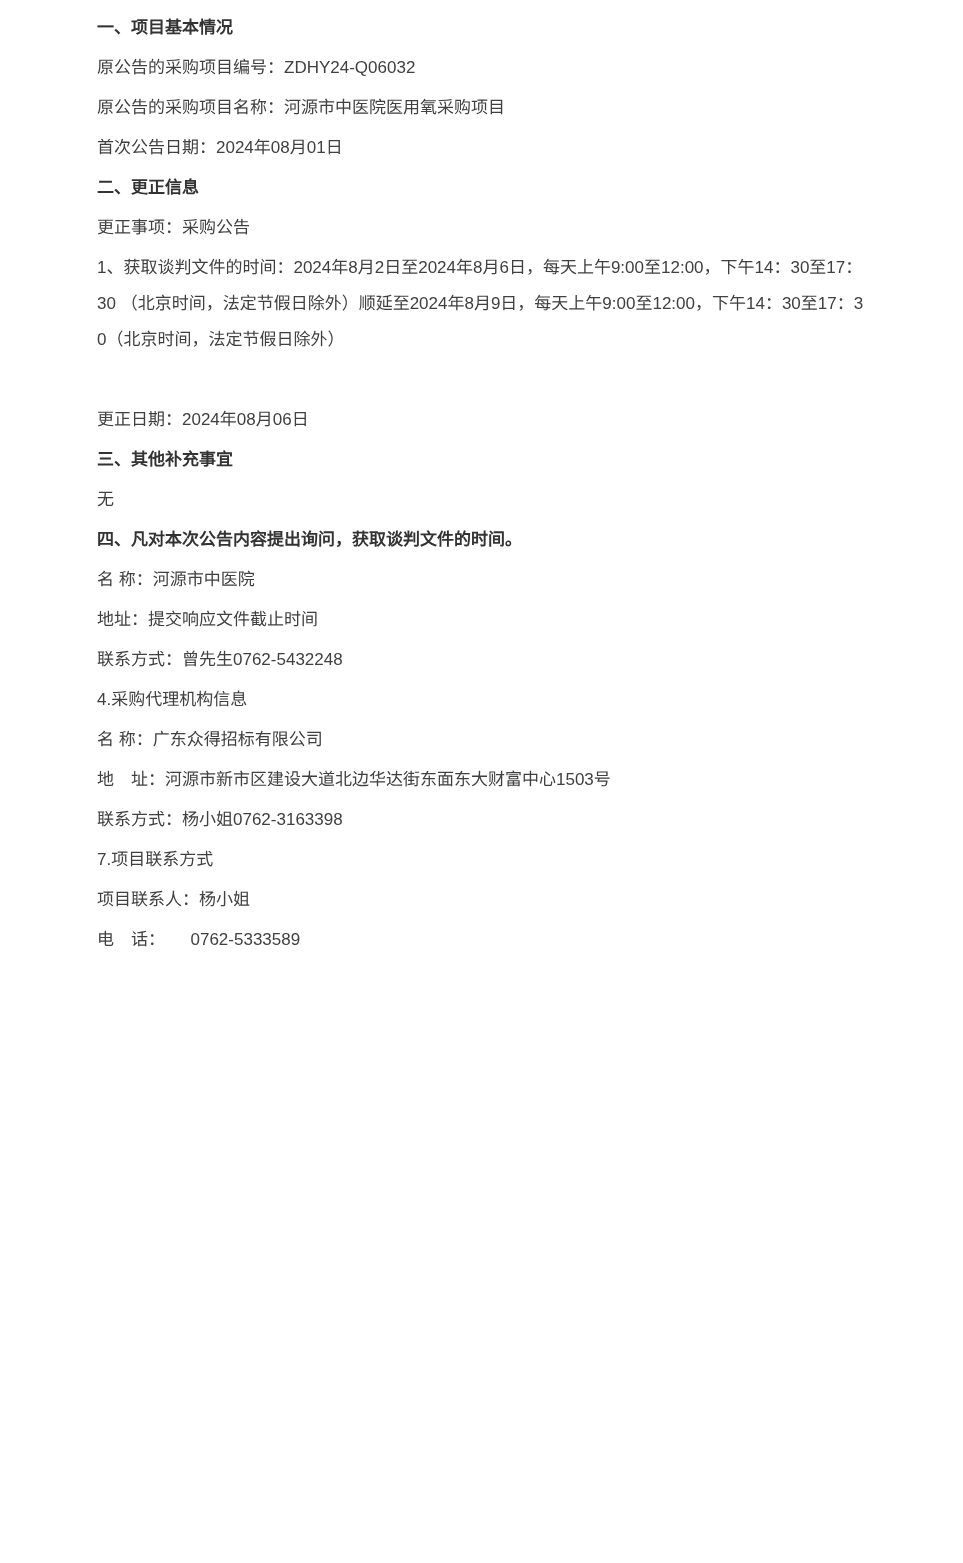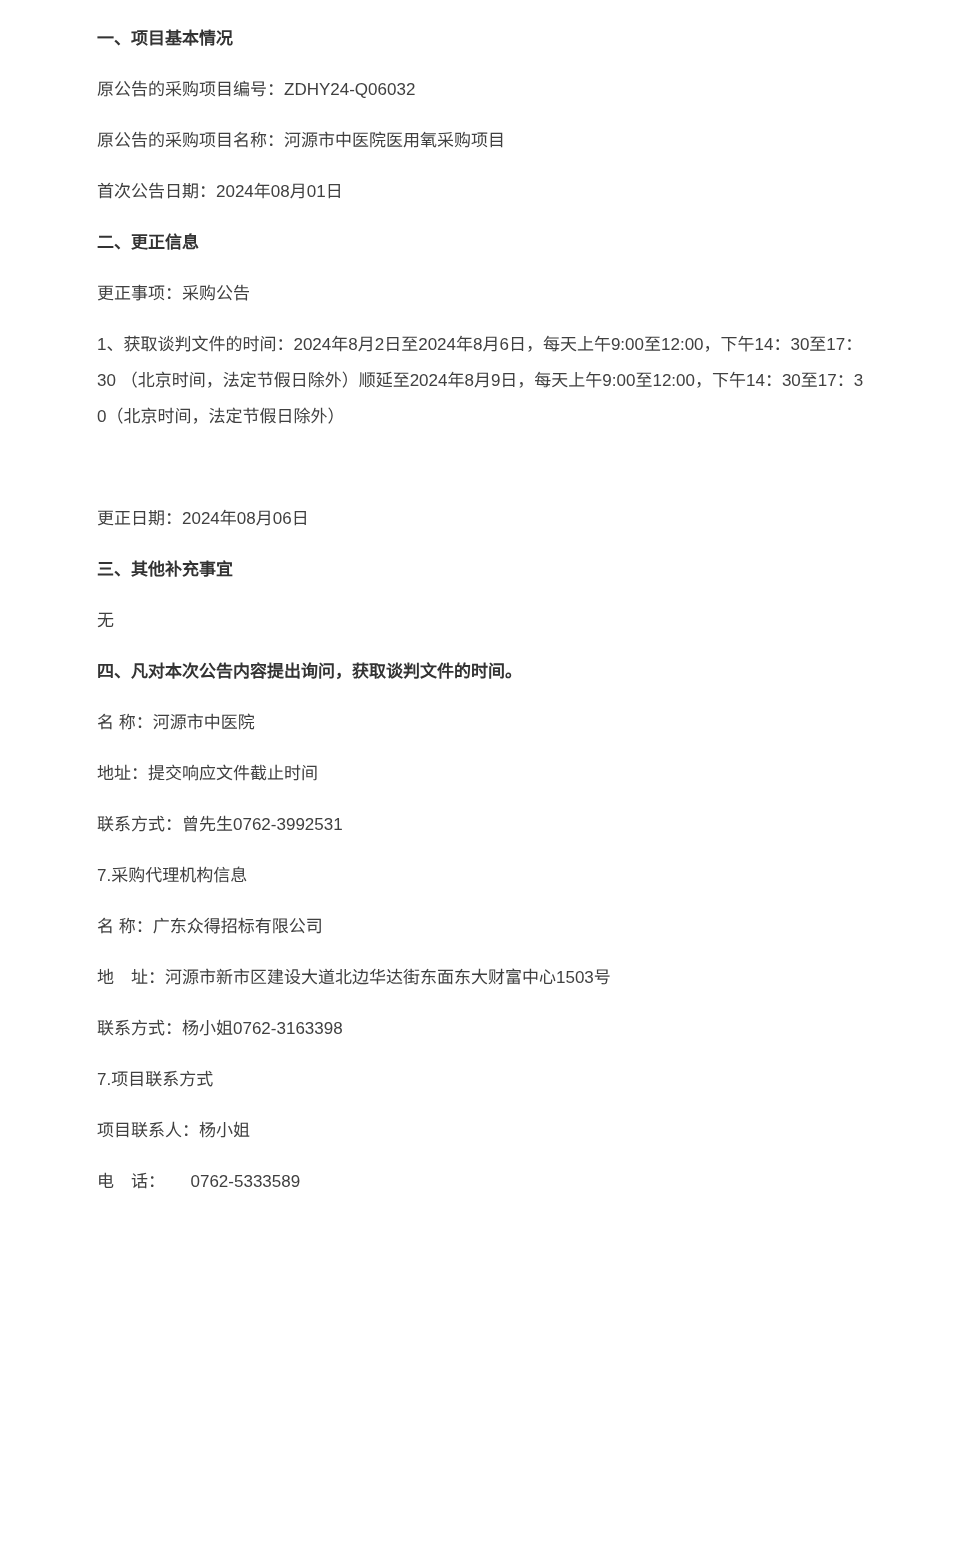--- a/index.html
+++ b/index.html
@@ -14,21 +14,21 @@
     margin: 0 auto;
     background: #ffffff;
     padding: 6px 93px 60px 97px;
     font-family: "Liberation Sans", "DejaVu Sans", sans-serif;
     font-size: 17px;
     line-height: 36px;
     color: #404040;
     overflow: hidden;
   }
   .page p {
-    margin: 15px 0;
+    margin: 4px 0;
     word-break: break-all;
     overflow-wrap: break-word;
   }
   .page p.h {
     font-weight: bold;
     color: #333333;
   }
   .page p.sp {
     height: 36px;
   }
@@ -49,23 +49,23 @@
   <p class="sp"></p>
   <p>更正日期：2024年08月06日</p>
 
   <p class="h">三、其他补充事宜</p>
   <p>无</p>
 
   <p class="h">四、凡对本次公告内容提出询问，获取谈判文件的时间。</p>
 
   <p>名 称：河源市中医院</p>
   <p>地址：提交响应文件截止时间</p>
-  <p>联系方式：曾先生0762-3992531</p>
+  <p>联系方式：曾先生0762-5432248</p>
 
-  <p>7.采购代理机构信息</p>
+  <p>4.采购代理机构信息</p>
   <p>名 称：广东众得招标有限公司</p>
   <p>地　址：河源市新市区建设大道北边华达街东面东大财富中心1503号</p>
   <p>联系方式：杨小姐0762-3163398</p>
 
   <p>7.项目联系方式</p>
   <p>项目联系人：杨小姐</p>
   <p>电　话：　　0762-5333589</p>
 
 </div>
 

